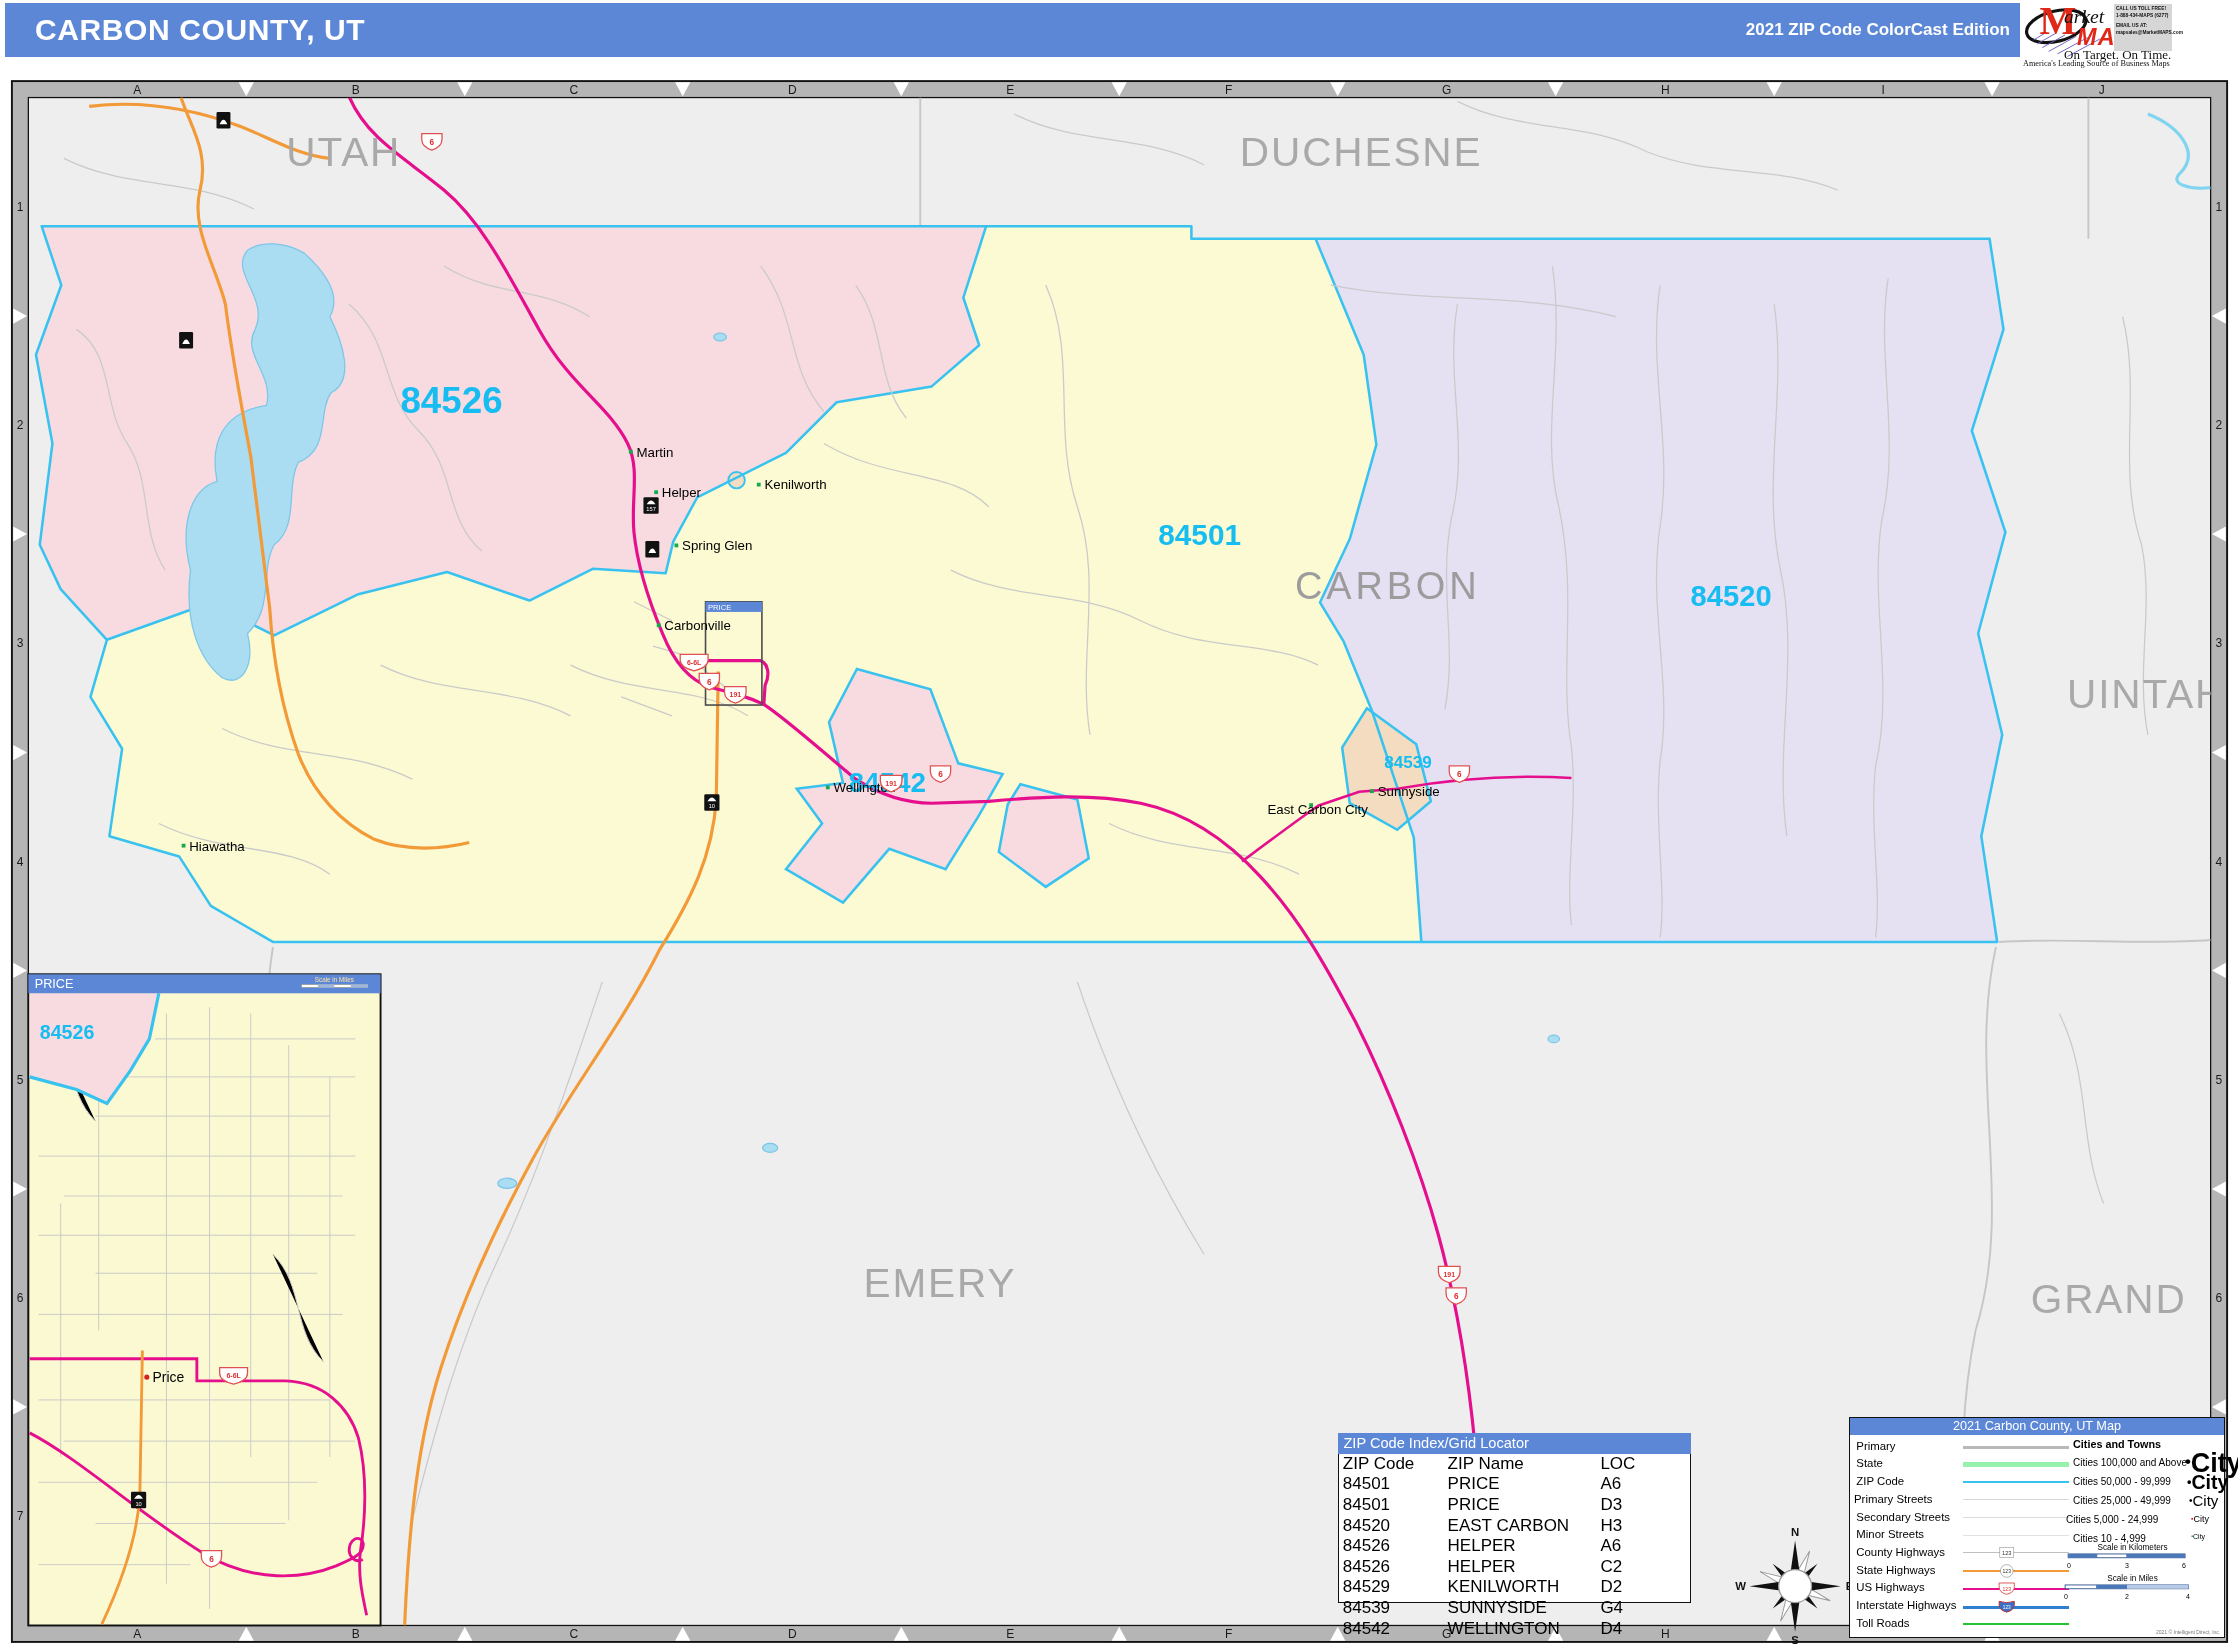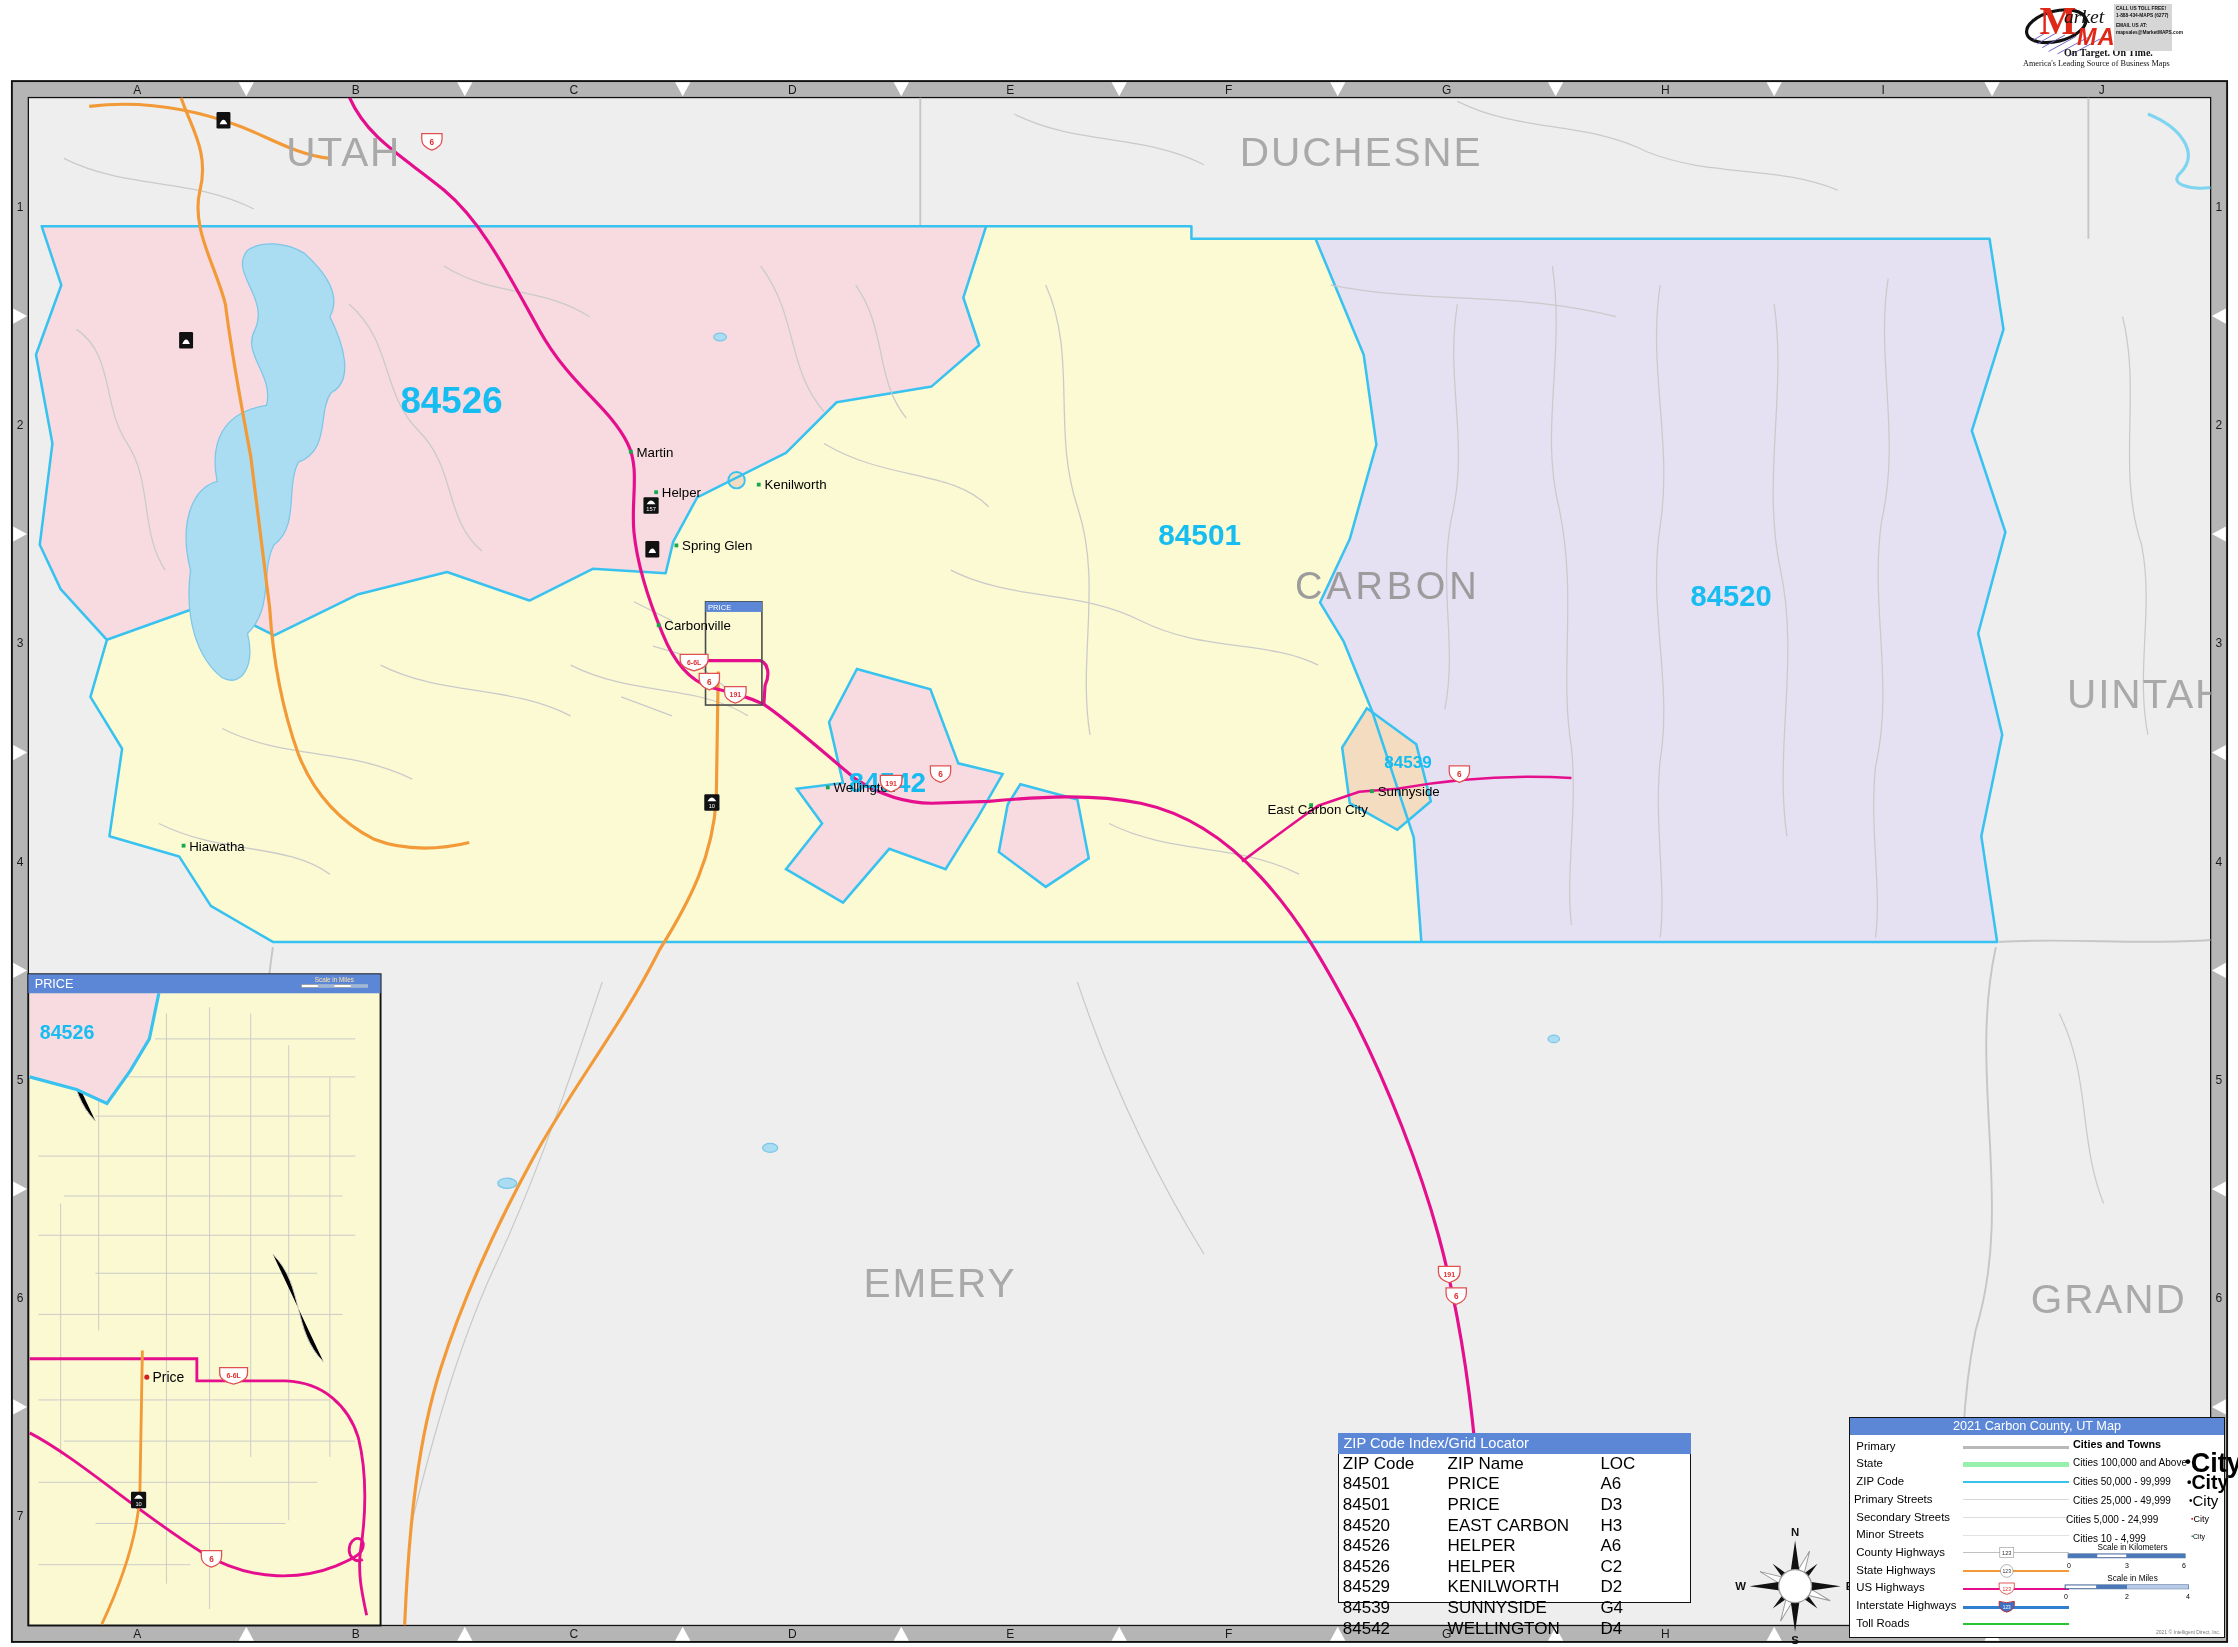--- a/index.html
+++ b/index.html
@@ -6,21 +6,21 @@
   .page{position:relative;width:2239px;height:1647px;background:#ffffff;overflow:hidden;}
   
   .topbar{position:absolute;left:5px;top:2.5px;width:2015px;height:54px;background:#5b87d6;}
   .topbar .title{position:absolute;left:30px;top:0;height:54px;line-height:54px;color:#fff;font-size:30px;font-weight:bold;letter-spacing:0.6px;}
   .topbar .edition{position:absolute;right:10px;top:0;height:54px;line-height:54px;color:#fff;font-size:17px;font-weight:bold;}
   
   .logo{position:absolute;left:2023px;top:1.3px;width:212px;height:71px;}
   .logo .m{position:absolute;left:16.5px;top:-3.8px;font-family:"Liberation Serif",serif;font-size:39px;font-weight:bold;color:#e02818;}
   .logo .rest{position:absolute;left:41px;top:5px;font-family:"Liberation Serif",serif;font-style:italic;font-size:19.6px;color:#111;}
   .logo .maps{position:absolute;left:54px;top:23px;font-size:23.4px;font-weight:bold;font-style:italic;color:#e02818;letter-spacing:1.3px;}
-  .logo .tagline{position:absolute;left:41px;top:46px;font-family:"Liberation Serif",serif;font-weight:bold;font-size:10px;color:#111;white-space:nowrap;}
+  .logo .tagline{position:absolute;left:41px;top:46px;font-family:"Liberation Serif",serif;font-weight:normal;font-size:13px;color:#111;white-space:nowrap;}
   .logo .subtitle{position:absolute;left:0px;top:58px;font-family:"Liberation Serif",serif;font-size:8.2px;color:#111;white-space:nowrap;}
   .contact{position:absolute;left:2114px;top:3.8px;width:58px;height:47px;background:#d6d6d6;padding:2.5px 1.9px;box-sizing:border-box;font-size:4.8px;font-weight:bold;color:#111;line-height:1.4;}
   .contact .gap{height:3.2px;}
   
   .ziptable{position:absolute;left:1338px;top:1433px;width:353px;height:170px;background:#fff;border:1.9px solid #111;box-sizing:border-box;}
   .ziptable .hdr{background:#5b87d6;color:#fff;font-size:14.6px;height:21px;line-height:21px;padding-left:5px;margin:-0.6px;}
   .ziptable table{border-collapse:collapse;width:100%;font-size:17px;color:#000;}
   .ziptable td,.ziptable th{padding:0 0 0.6px 3.8px;text-align:left;font-weight:normal;height:19px;white-space:nowrap;}
   .ziptable th{font-size:17px;}
   .col-code{width:101px;} .col-name{width:149px;}
@@ -34,20 +34,24 @@
   .lcity-sym{position:absolute;color:#000;white-space:nowrap;font-weight:bold;}
   .scale-label{position:absolute;font-size:8.2px;color:#000;text-align:center;width:127px;}
   .tick{position:absolute;font-size:7px;color:#000;}
   .copyright{position:absolute;right:3.8px;bottom:2.5px;font-size:5px;color:#777;}
 </style>
 </head>
 <body>
 
 <div class="page">
 
+  <div class="topbar">
+    <span class="title">CARBON COUNTY, UT</span>
+    <span class="edition">2021 ZIP Code ColorCast Edition</span>
+  </div>
 
   <div class="logo">
     <svg width="89" height="63" style="position:absolute;left:0;top:0" viewBox="0 0 140 100">
       <ellipse cx="52" cy="40" rx="48" ry="24" transform="rotate(-14 52 40)" fill="none" stroke="#111" stroke-width="5"></ellipse>
       <path d="M16,62 l20,-12 m-14,18 l28,-16 m-20,22 l36,-20 m-26,26 l44,-24 m-30,28 l48,-26 m-32,30 l52,-28" stroke="#6b5fc0" stroke-width="1.5" fill="none"></path>
     </svg>
     <span class="m">M</span>
     <span class="rest">arket</span>
     <span class="maps">MAPS</span>
     <span class="tagline">On Target.  On Time.</span>

